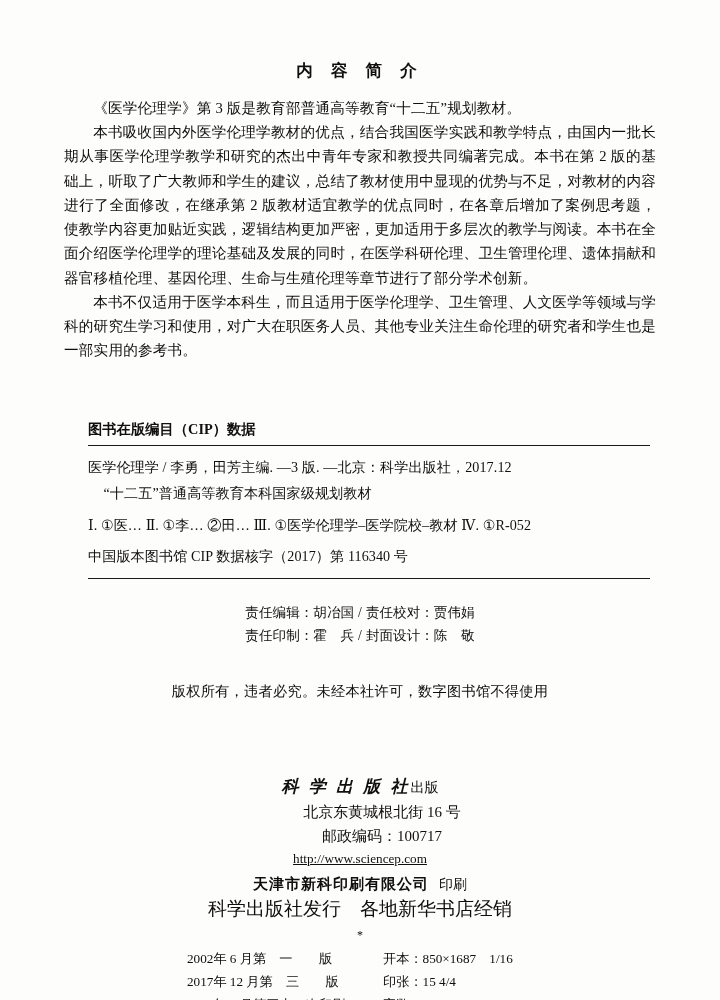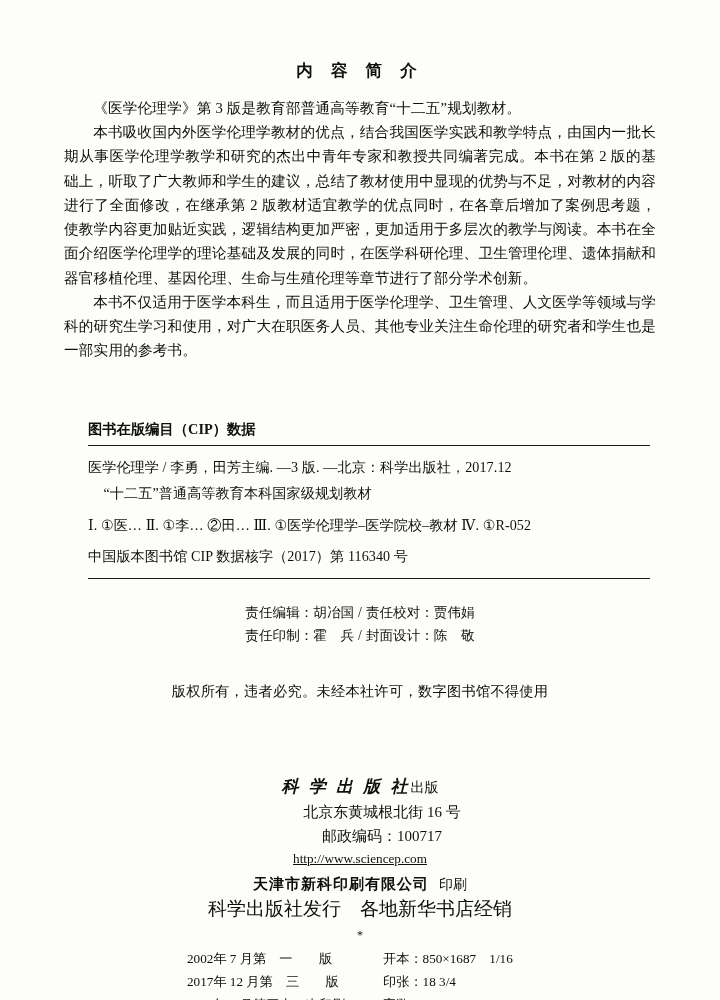--- a/index.html
+++ b/index.html
@@ -210,24 +210,24 @@
     <div class="url-line">http://www.sciencep.com</div>
     <div class="printer-line">
       <span>天津市新科印刷有限公司</span><span class="printer-suffix">印刷</span>
     </div>
     <div class="dist-line">科学出版社发行　各地新华书店经销</div>
     <div class="star">*</div>
 
     
     <div class="printdata">
       <div class="pd-row">
-        <span class="pd-left">2002年 7 月第　一　　版</span><span class="pd-right">开本：850×1687　1/16</span>
+        <span class="pd-left">2002年 6 月第　一　　版</span><span class="pd-right">开本：850×1687　1/16</span>
       </div>
       <div class="pd-row">
-        <span class="pd-left">2017年 12 月第　三　　版</span><span class="pd-right">印张：18 3/4</span>
+        <span class="pd-left">2017年 12 月第　三　　版</span><span class="pd-right">印张：15 4/4</span>
       </div>
       <div class="pd-row">
         <span class="pd-left">2026年 1 月第三十二次印刷</span><span class="pd-right">字数：516 000</span>
       </div>
     </div>
 
     
     
   </div>
 

